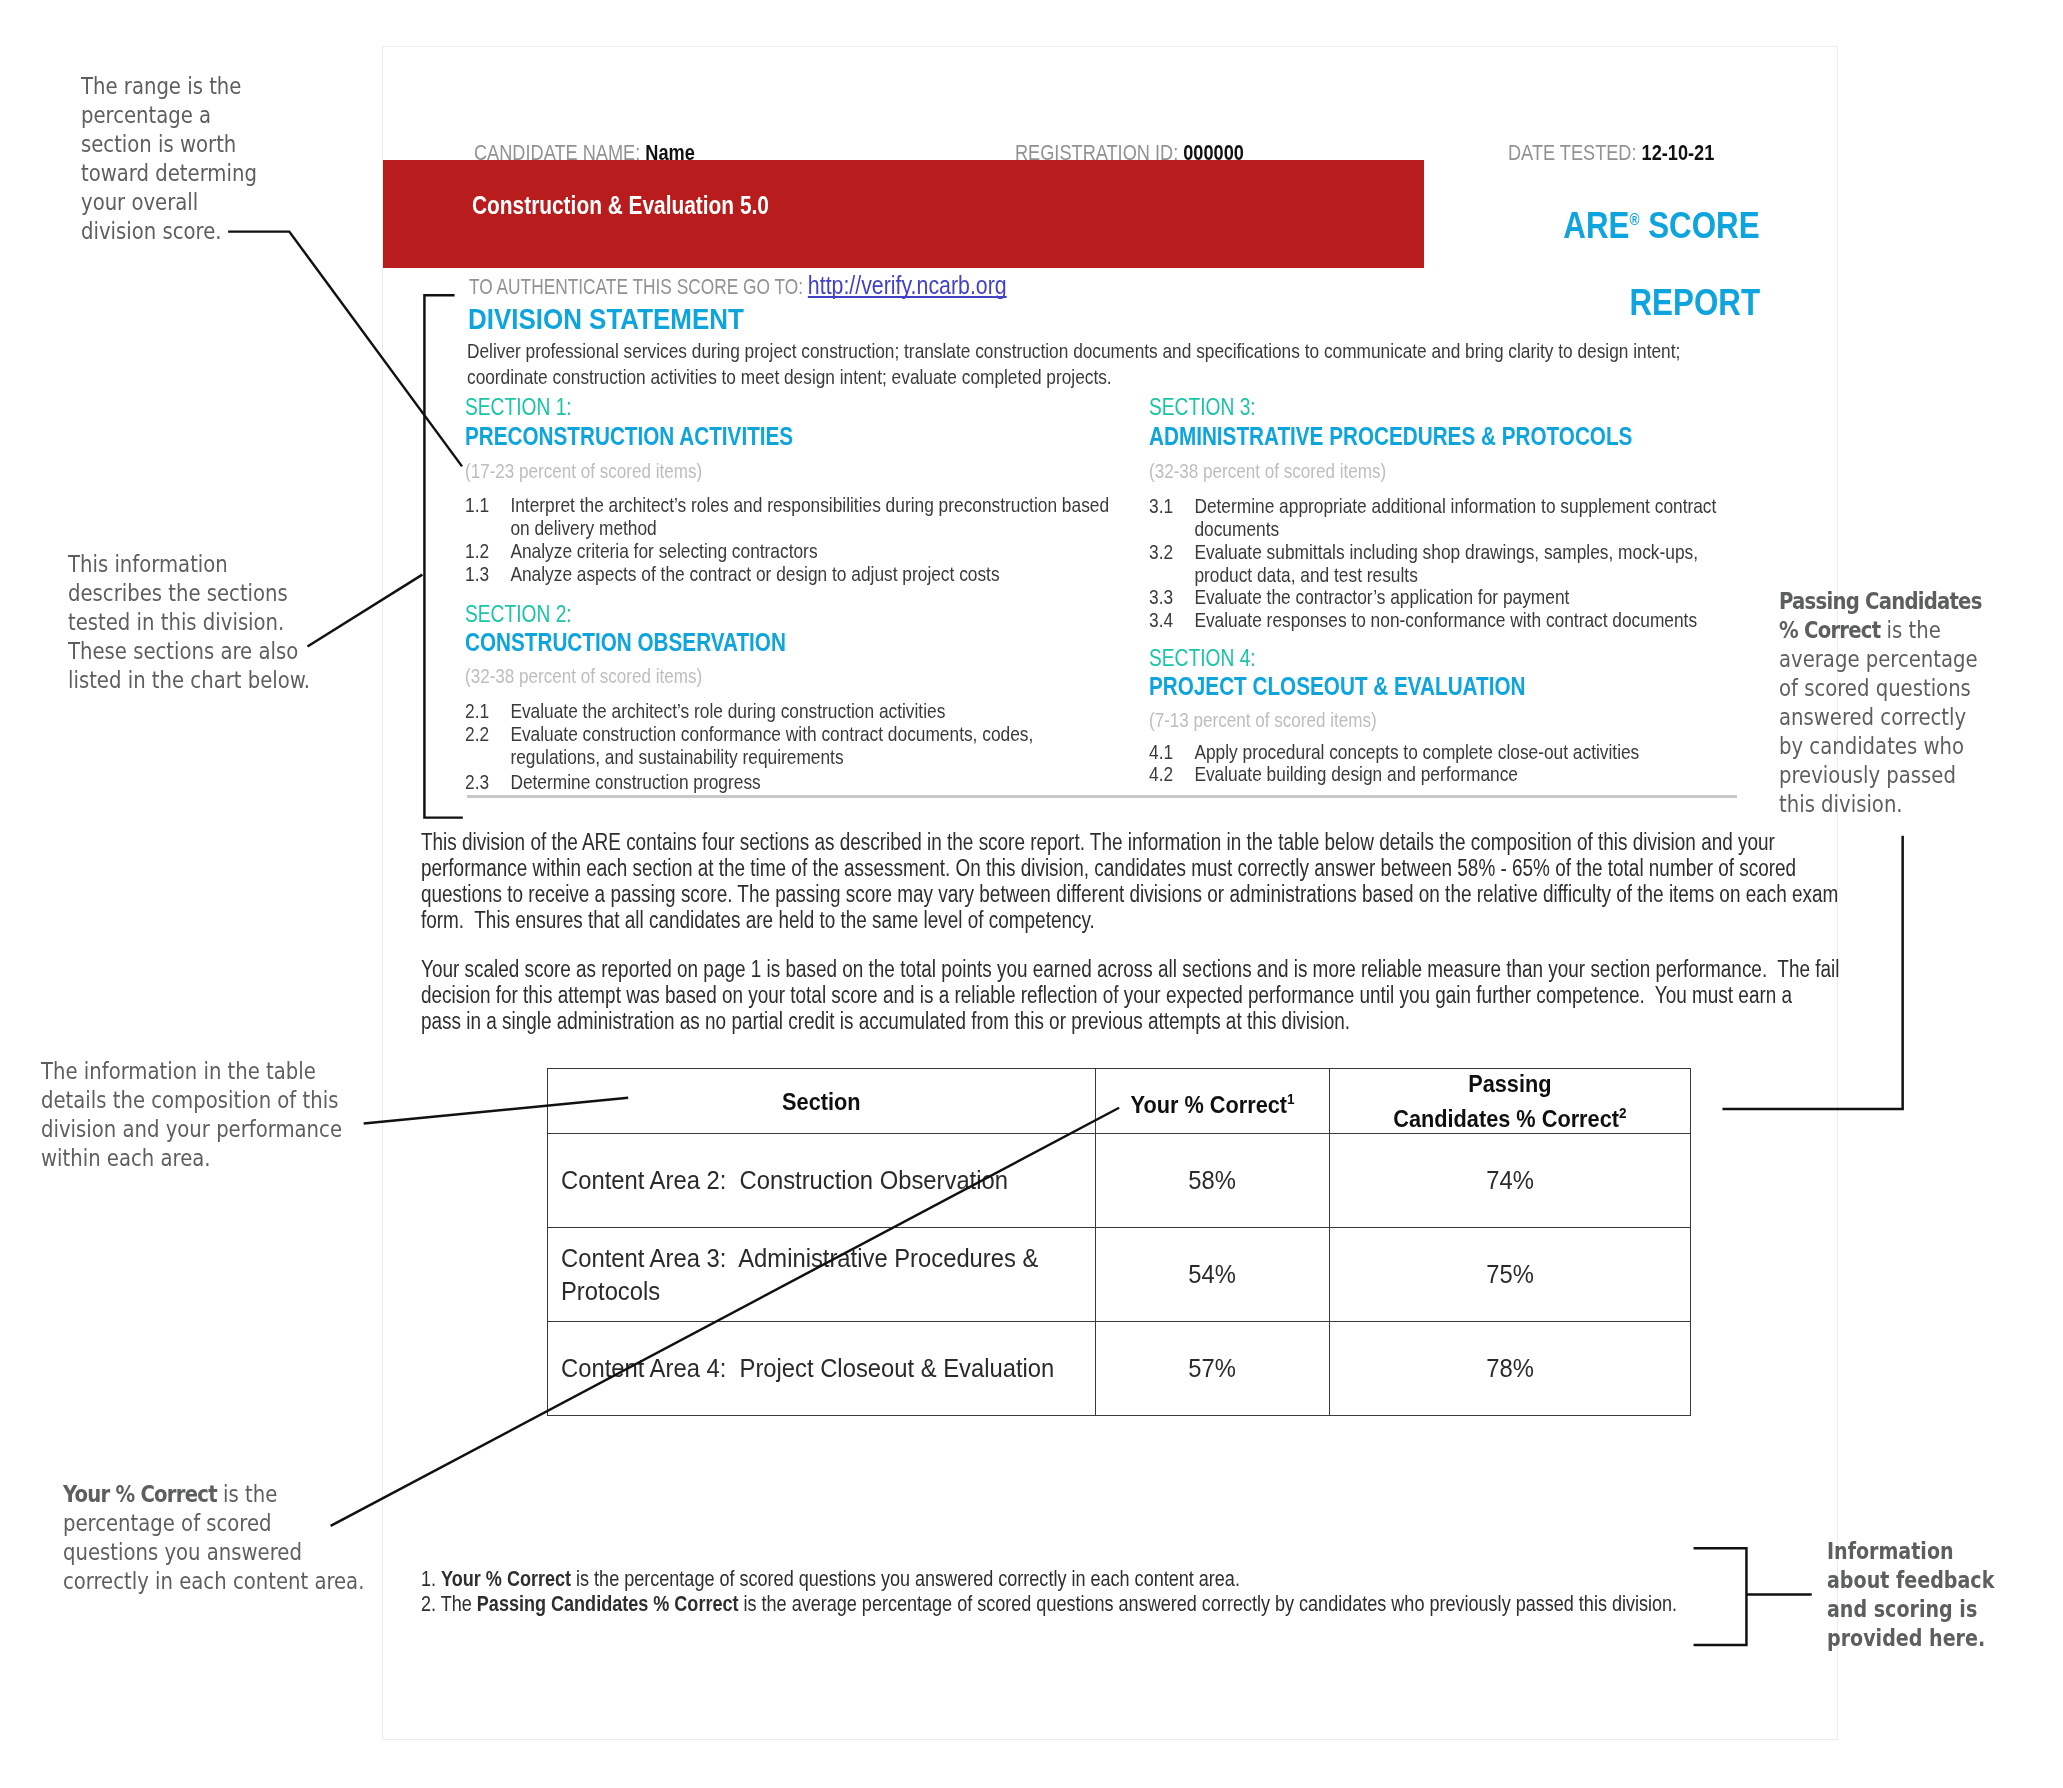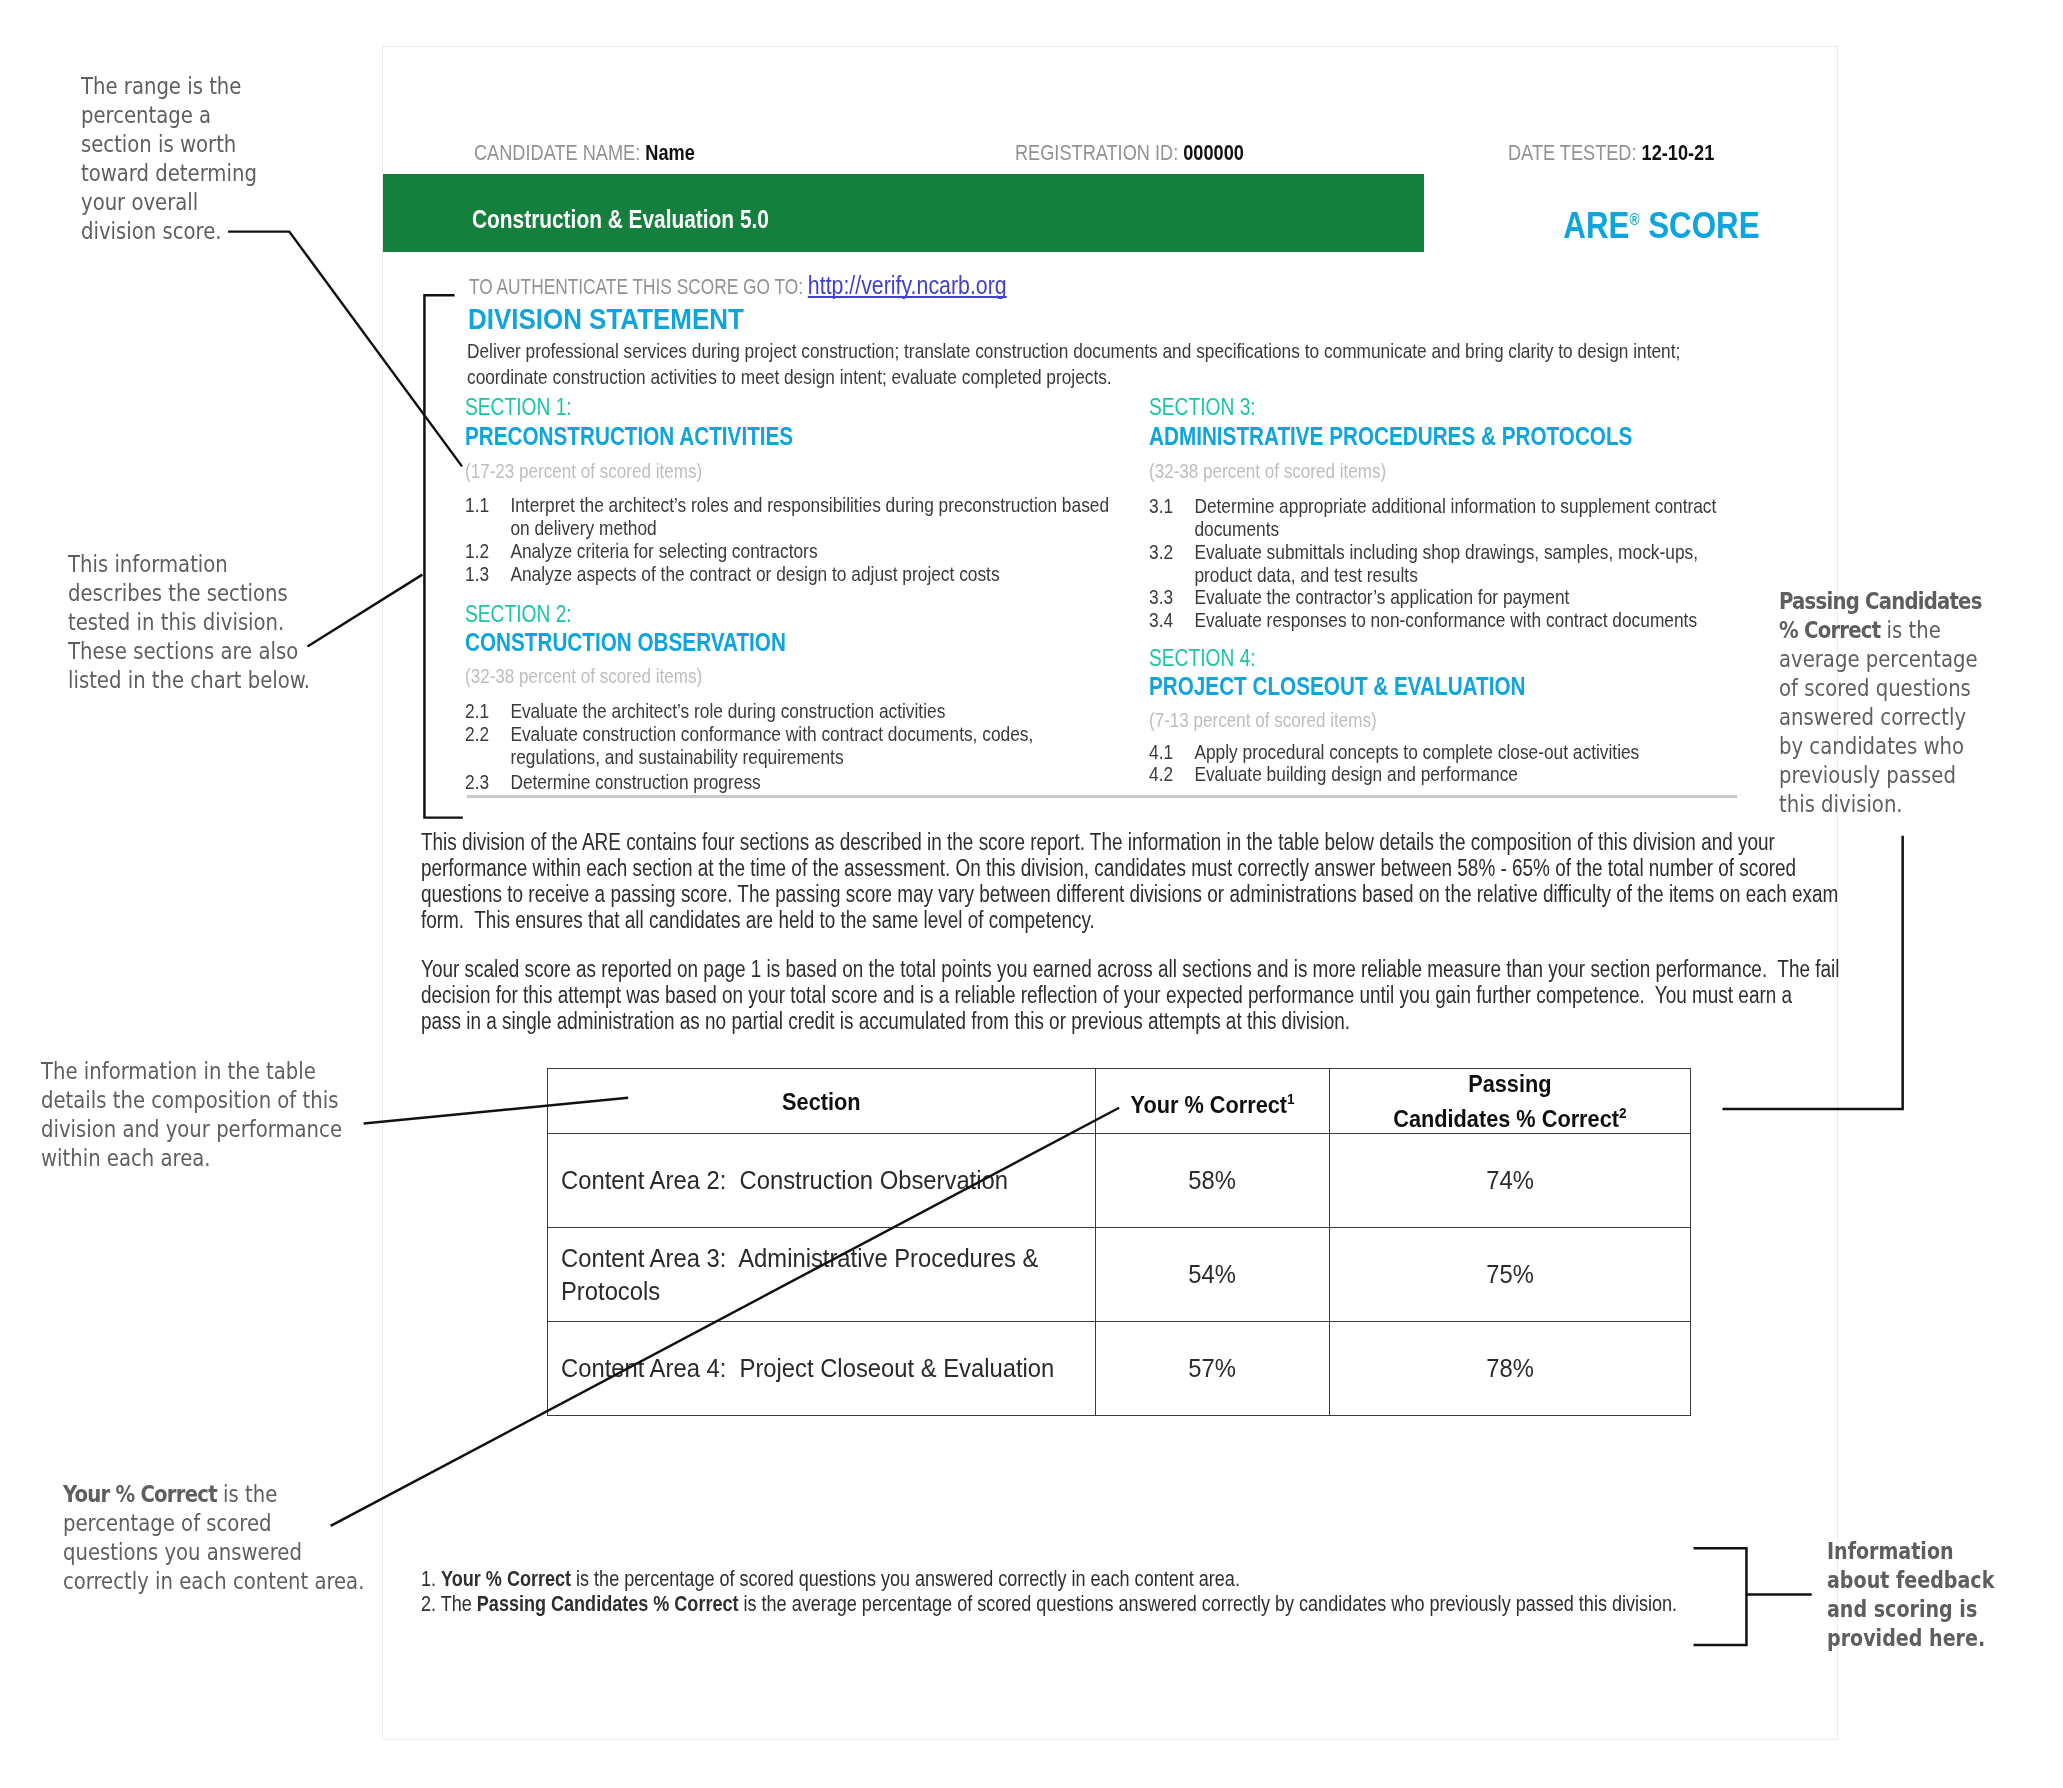--- a/index.html
+++ b/index.html
@@ -13,21 +13,21 @@
 
   
   .meta{position:absolute;font-size:21.5px;color:#929292;white-space:nowrap;
         transform:scaleX(.845);transform-origin:left top;}
   .meta b{color:#111;font-weight:bold;}
   #meta-name{left:474px;top:141px;}
   #meta-reg{left:1015px;top:141px;}
   #meta-date{left:1508px;top:141px;}
 
   
-  .greenbar{position:absolute;left:383px;top:174px;width:1041px;height:78px;background:#15803d;}
+  .greenbar{position:absolute;left:383px;top:160px;width:1041px;height:108px;background:#b91c1c;}
   .greenbar span{position:absolute;left:89px;top:31px;color:#fff;font-weight:bold;font-size:25px;
                  white-space:nowrap;transform:scaleX(.835);transform-origin:left top;}
 
   
   .are{position:absolute;left:1240px;top:171px;width:520px;color:#0ea4dd;font-weight:bold;
        font-size:36px;line-height:45px;white-space:nowrap;text-align:right;}
   .are > div{display:block;margin-top:32px;}
   .are > div > span.w{display:inline-block;transform:scaleX(.87);transform-origin:right top;}
   .are sup{font-size:15.7px;vertical-align:super;line-height:0;}
 
@@ -103,20 +103,21 @@
 <div class="meta" id="meta-name"><span>CANDIDATE NAME:</span> <b>Name</b></div>
 <div class="meta" id="meta-reg"><span>REGISTRATION ID:</span> <b>000000</b></div>
 <div class="meta" id="meta-date"><span>DATE TESTED:</span> <b>12-10-21</b></div>
 
 <div class="greenbar">
     <span>Construction &amp; Evaluation 5.0</span>
   </div>
 
 <div class="are">
   <div><span class="w"><span>ARE</span><sup>®</sup><span> SCORE</span></span></div>
+  <div><span class="w">REPORT</span></div>
 </div>
 
 <div class="auth"><span>TO AUTHENTICATE THIS SCORE GO TO:</span> <a>http://verify.ncarb.org</a></div>
 
 <div class="divstate">DIVISION STATEMENT</div>
 <div class="divtext">Deliver professional services during project construction; translate construction documents and specifications to communicate and bring clarity to design intent; coordinate construction activities to meet design intent; evaluate completed projects.</div>
 
 <div id="cols">
     <div class="col sec-no" style="left: 465px; top: 394px; width: 781px;">SECTION 1:</div>
     <div class="col sec-title" style="left: 465px; top: 422px; width: 781px;">PRECONSTRUCTION ACTIVITIES</div>

